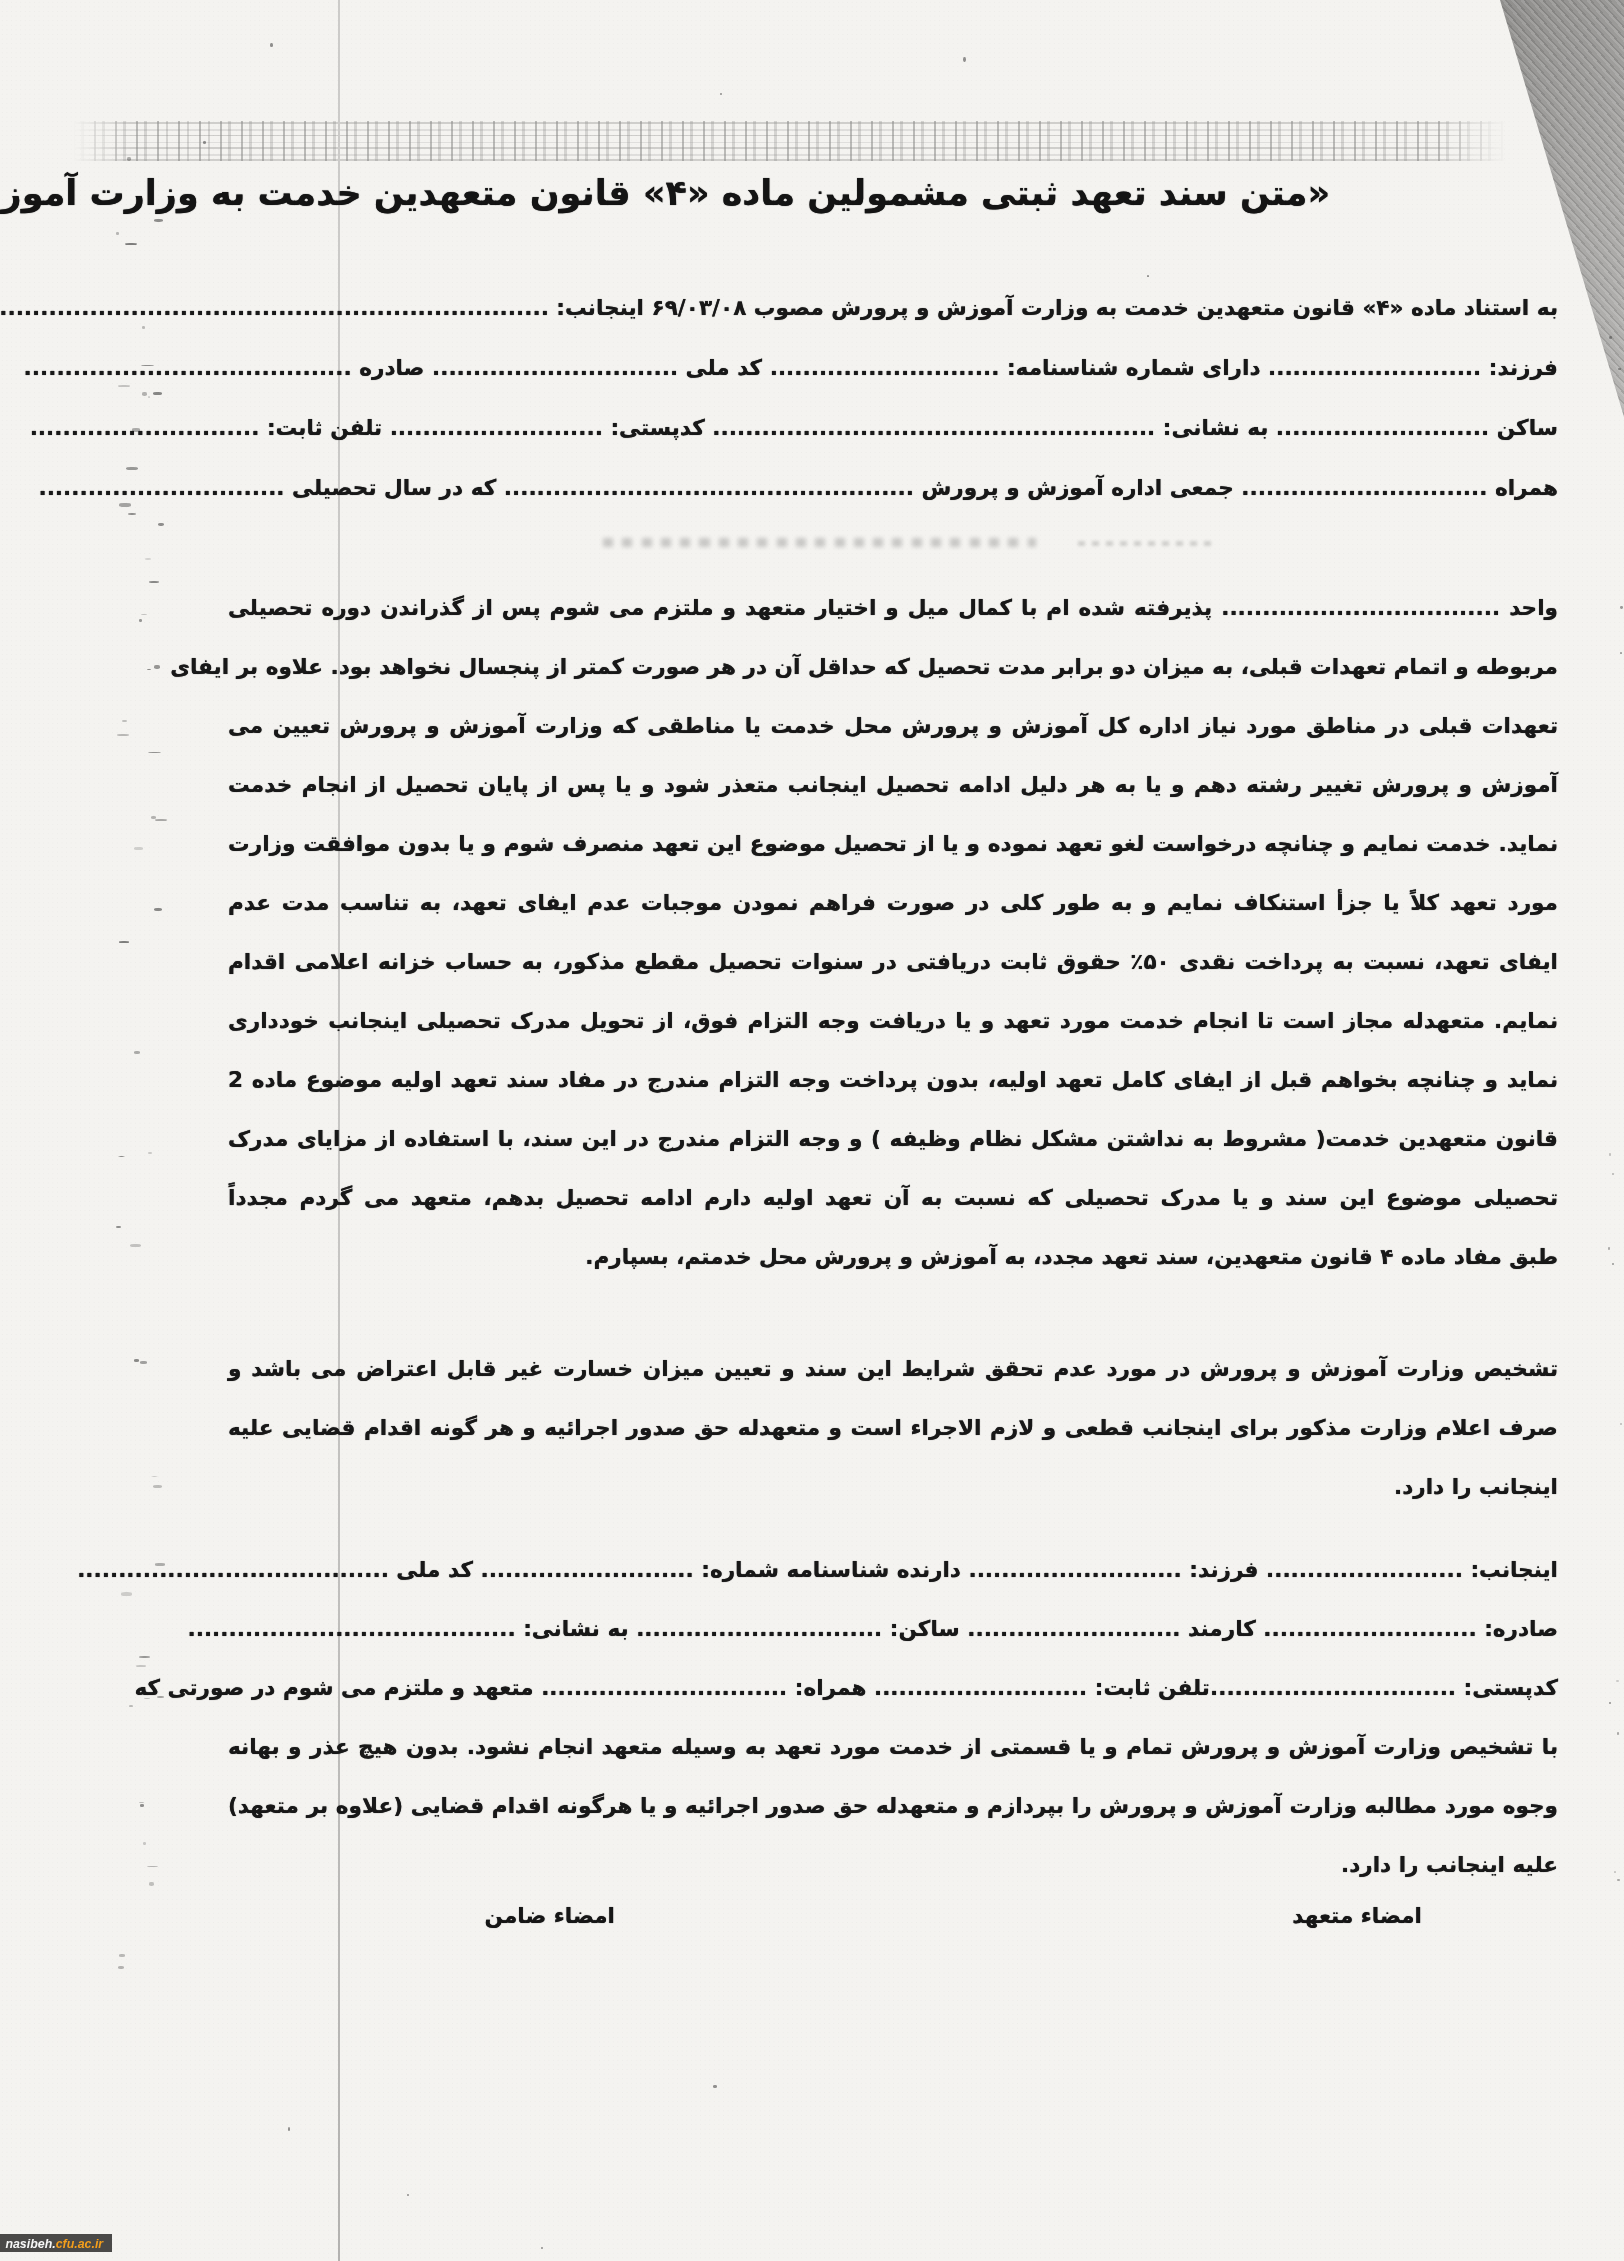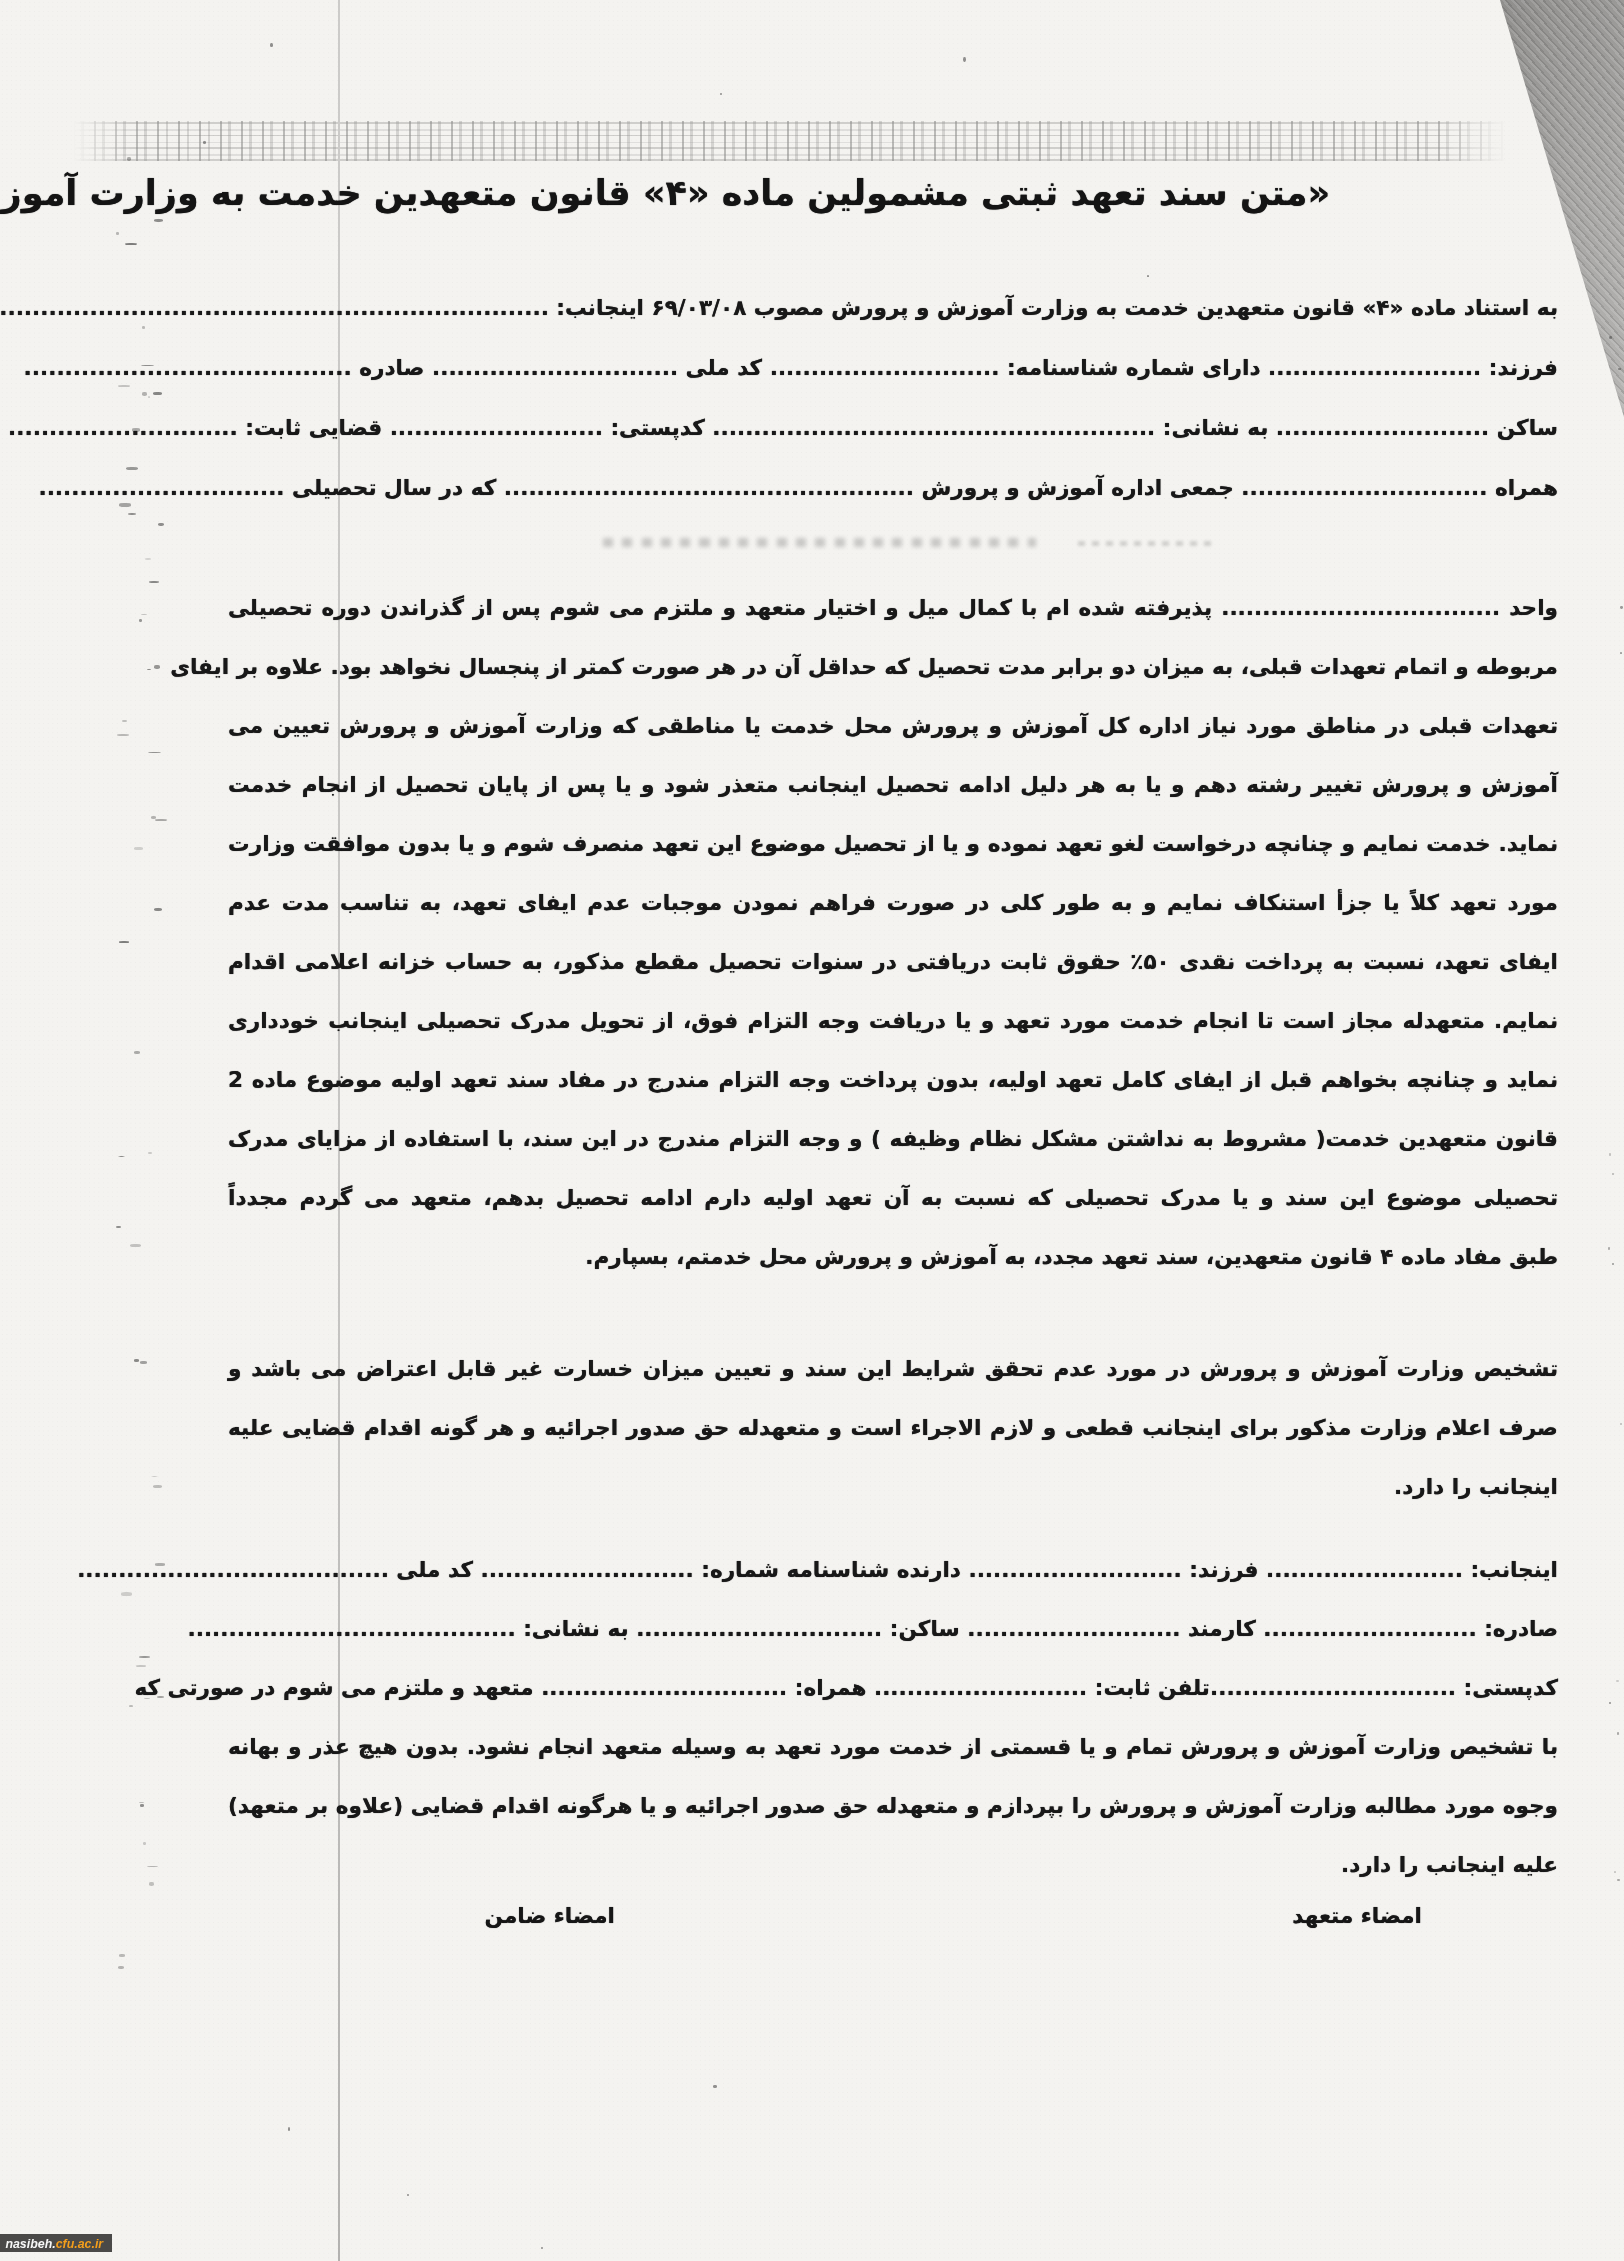--- a/index.html
+++ b/index.html
@@ -174,21 +174,21 @@
       <div class="speck" style="left: 203px; top: 141px; width: 3.1px; height: 3.1px; opacity: 0.65;"></div>
       <div class="speck" style="left: 1514px; top: 496px; width: 2.3px; height: 2.3px; opacity: 0.65;"></div>
       <div class="speck" style="left: 288px; top: 2127px; width: 2.3px; height: 3.9px; opacity: 0.65;"></div>
     </div>
 
   <h1 class="title">«متن سند تعهد ثبتی مشمولین ماده «۴» قانون متعهدین خدمت به وزارت آموزش و پرورش »</h1>
 
   <div class="block block-intro">
     <div class="line">به استناد ماده «۴» قانون متعهدین خدمت به وزارت آموزش و پرورش مصوب ۶۹/۰۳/۰۸ اینجانب: ................................................................................</div>
     <div class="line">فرزند: .......................... دارای شماره شناسنامه: ............................ کد ملی .............................. صادره ........................................</div>
-    <div class="line">ساکن .......................... به نشانی: ...................................................... کدپستی: .......................... قضایی ثابت: ............................</div>
+    <div class="line">ساکن .......................... به نشانی: ...................................................... کدپستی: .......................... تلفن ثابت: ............................</div>
     <div class="line">همراه .............................. جمعی اداره آموزش و پرورش .................................................. که در سال تحصیلی ..............................</div>
   </div>
 
   <div class="block block-pledge">
     <div class="line">واحد .................................. پذیرفته شده ام با کمال میل و اختیار متعهد و ملتزم می شوم پس از گذراندن دوره تحصیلی</div>
     <div class="line">مربوطه و اتمام تعهدات قبلی، به میزان دو برابر مدت تحصیل که حداقل آن در هر صورت کمتر از پنجسال نخواهد بود. علاوه بر ایفای</div>
     <div class="line">تعهدات قبلی در مناطق مورد نیاز اداره کل آموزش و پرورش محل خدمت یا مناطقی که وزارت آموزش و پرورش تعیین می</div>
     <div class="line">آموزش و پرورش تغییر رشته دهم و یا به هر دلیل ادامه تحصیل اینجانب متعذر شود و یا پس از پایان تحصیل از انجام خدمت</div>
     <div class="line">نماید. خدمت نمایم و چنانچه درخواست لغو تعهد نموده و یا از تحصیل موضوع این تعهد منصرف شوم و یا بدون موافقت وزارت</div>
     <div class="line">مورد تعهد کلاً یا جزأ استنکاف نمایم و به طور کلی در صورت فراهم نمودن موجبات عدم ایفای تعهد، به تناسب مدت عدم</div>

